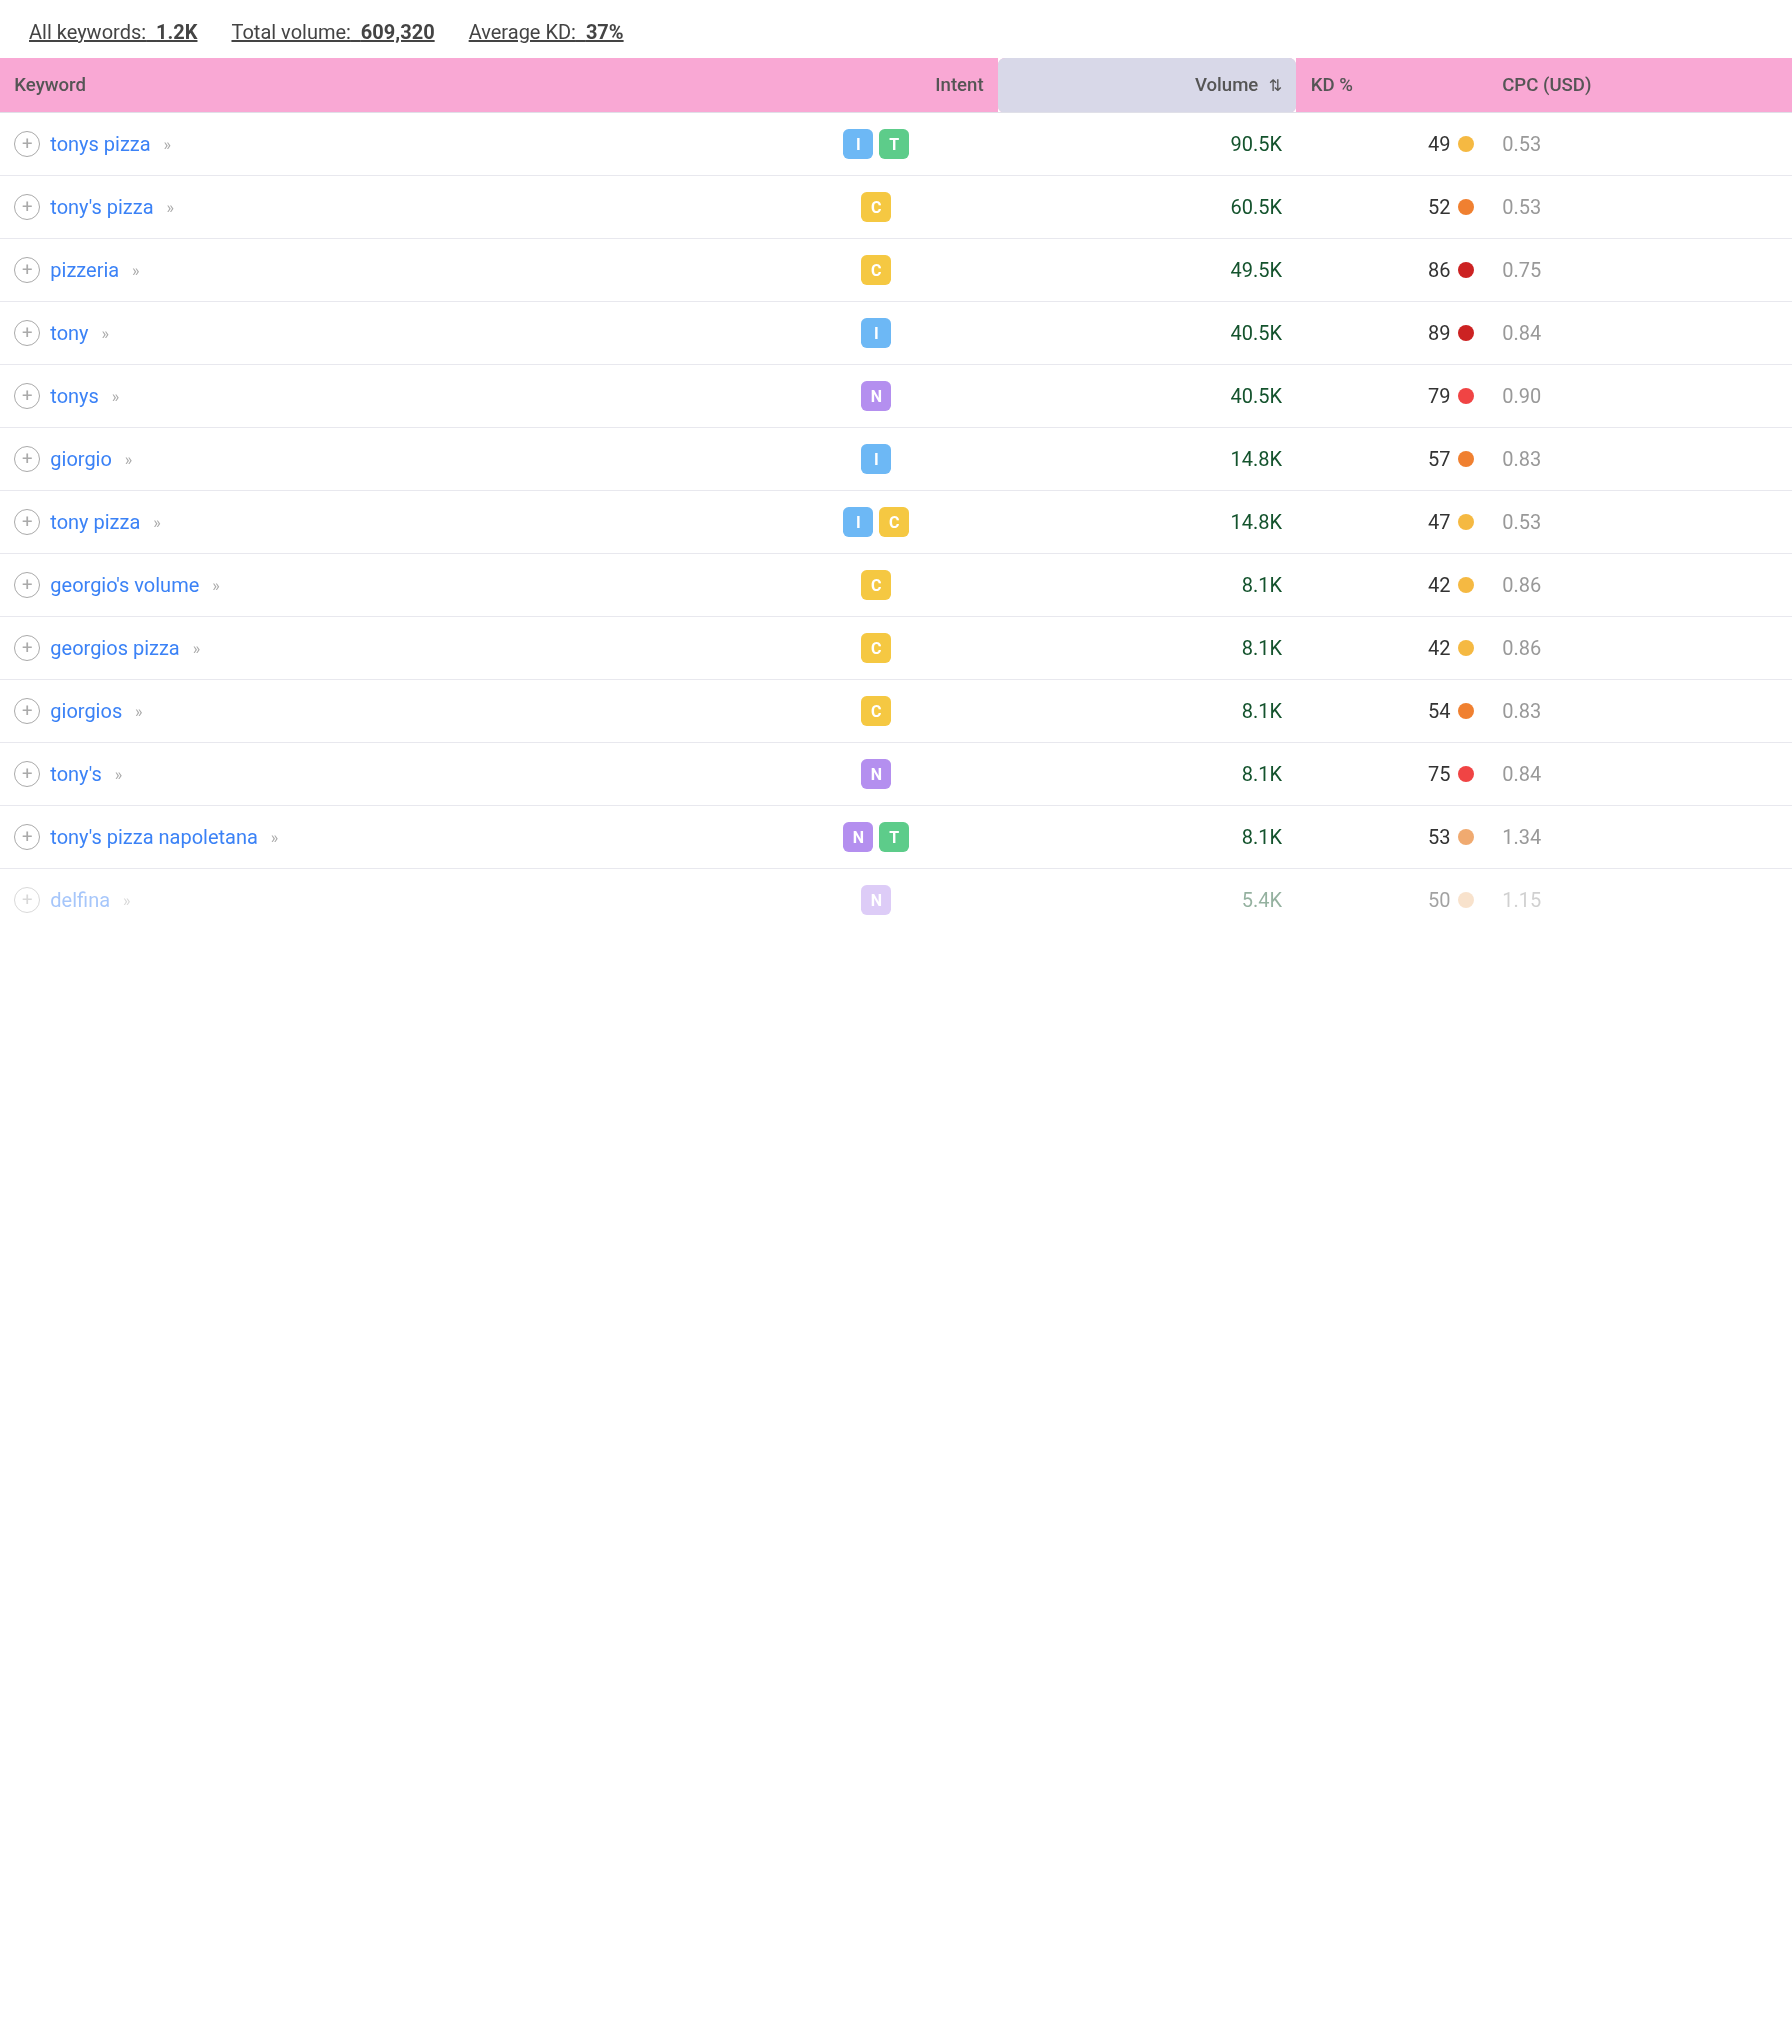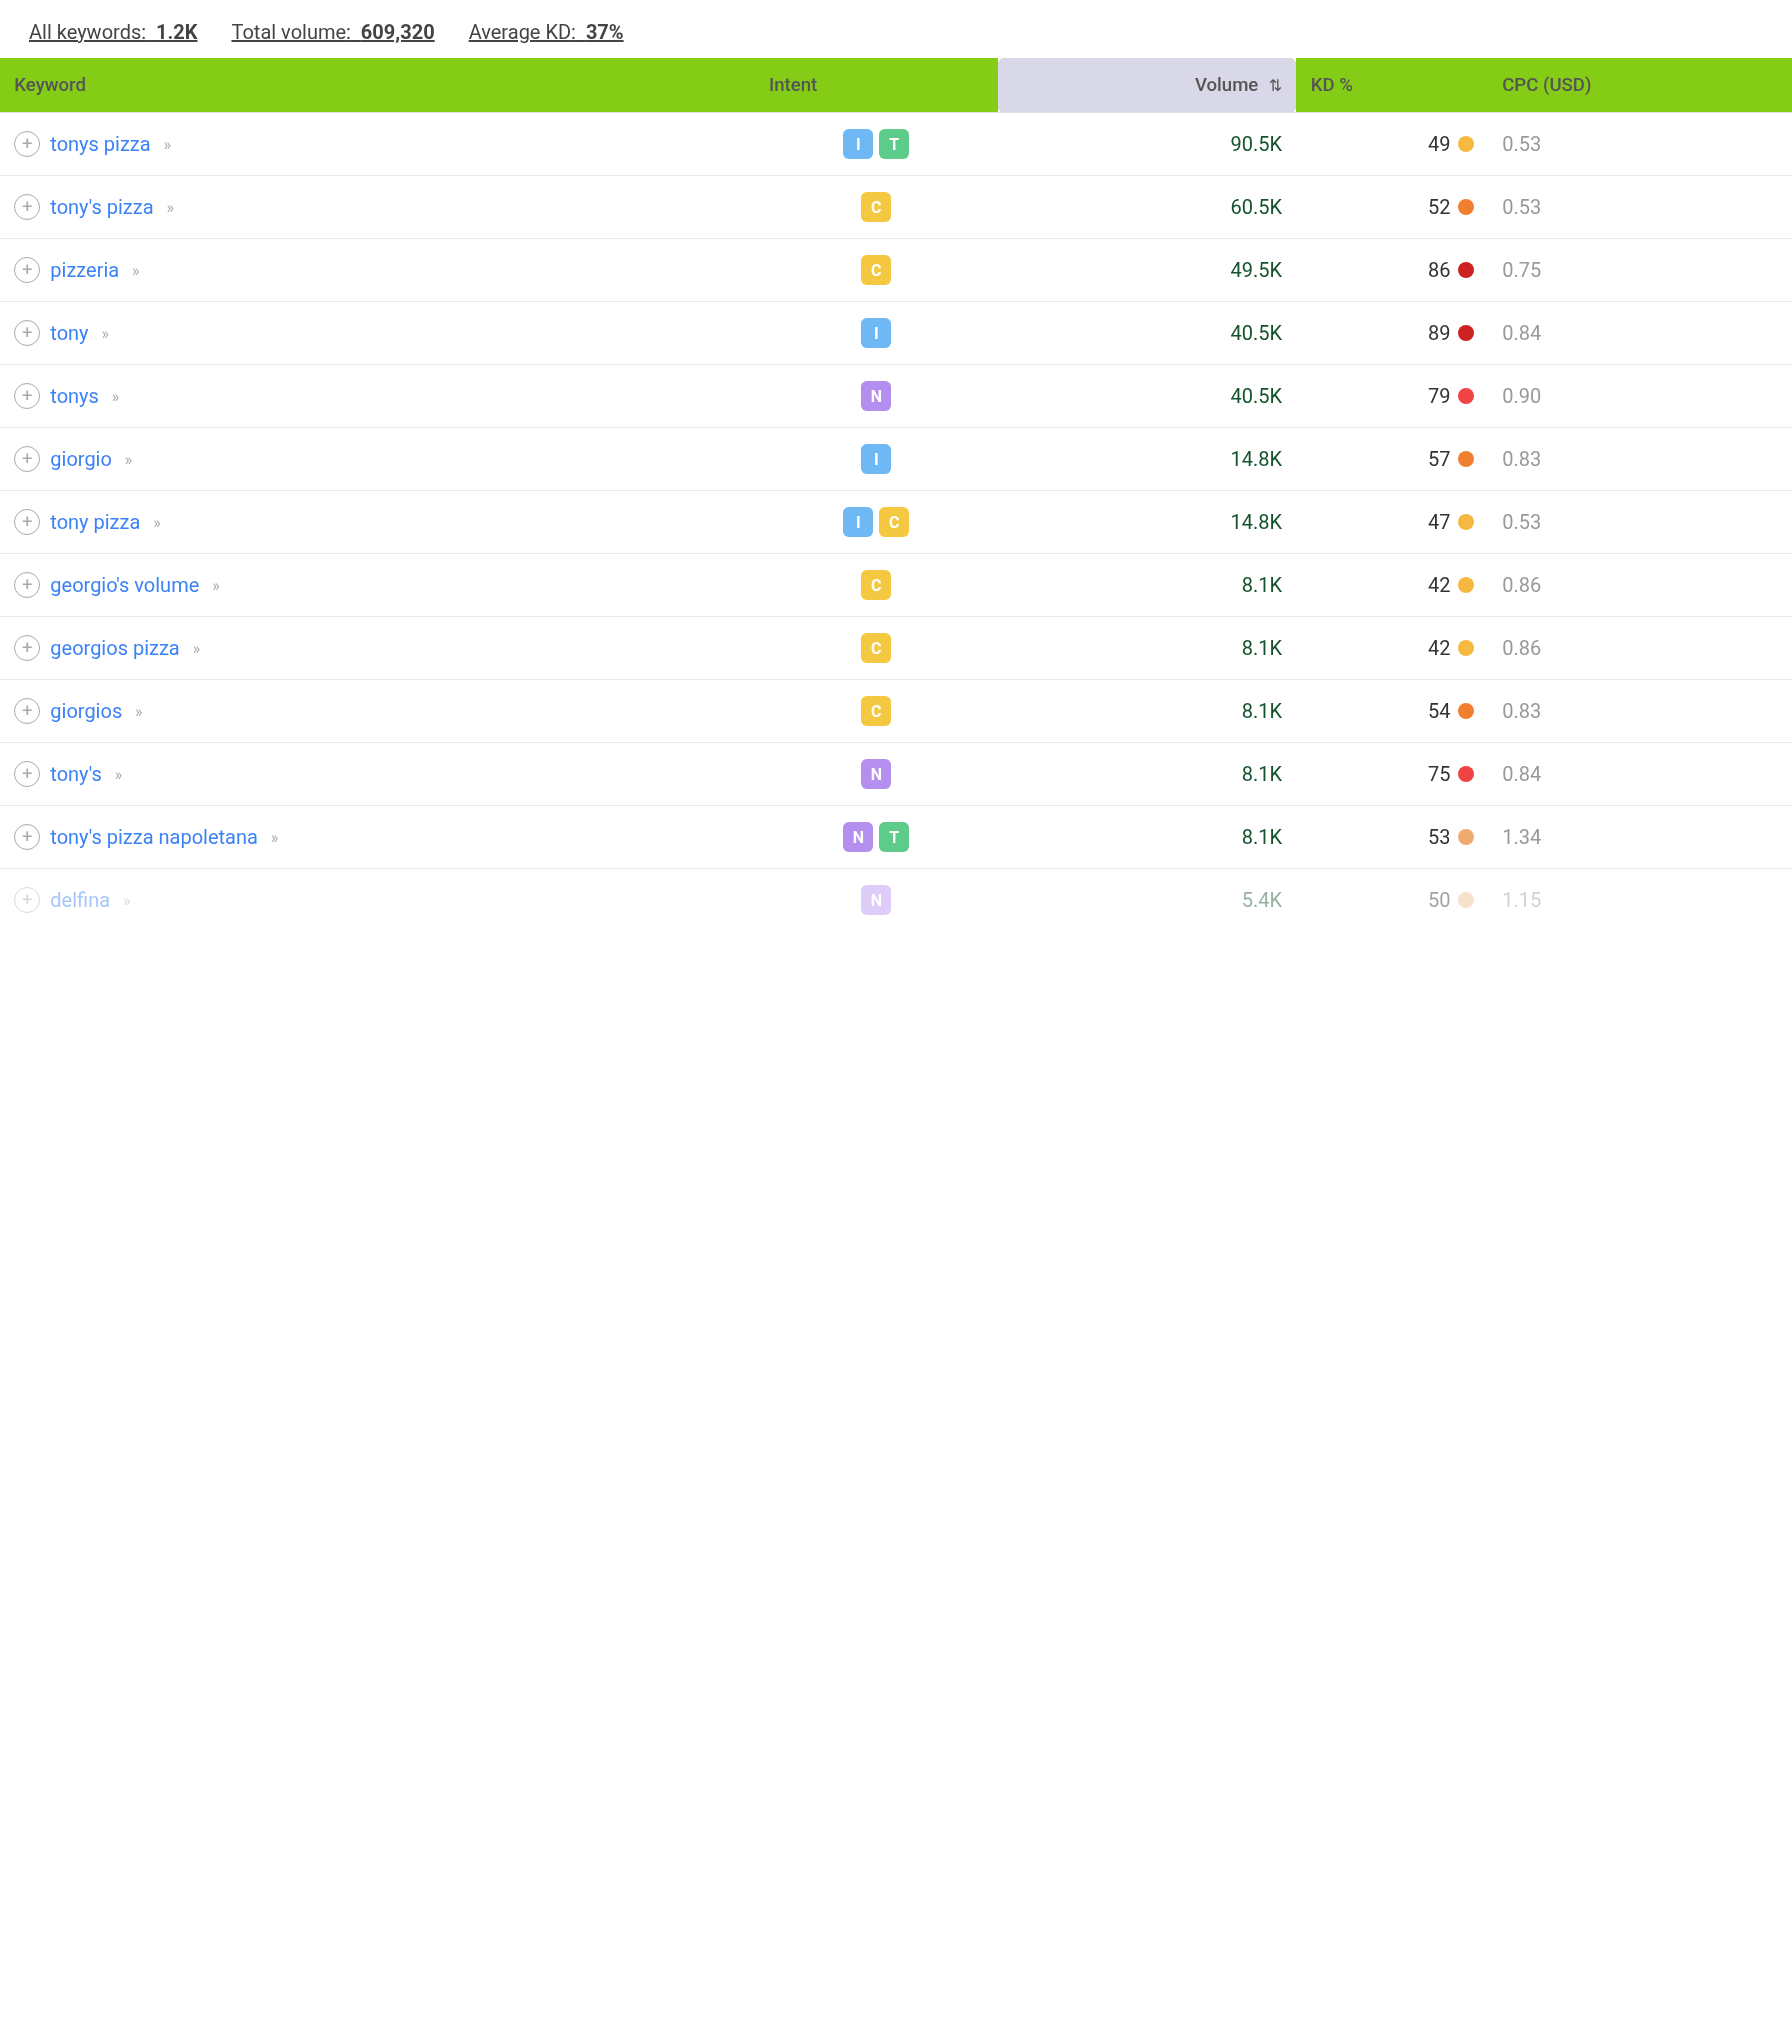--- a/index.html
+++ b/index.html
@@ -19,40 +19,40 @@
       text-decoration: underline;
     }
     .summary-bar span.bold {
       font-weight: 700;
     }
     table {
       width: 100%;
       border-collapse: collapse;
     }
     thead tr {
-      background: #84cc16;
+      background: #f9a8d4;
     }
     thead th {
       padding: 16px 14.3px;
       text-align: left;
       font-weight: 500;
       font-size: 18.6px;
       color: #555;
       border-bottom: 1.4px solid #e0e0e8;
     }
     thead th.volume-col {
       background: #d8d8e8;
       text-align: right;
       border-radius: 7px;
     }
     thead th.kd-col, thead th.cpc-col {
       text-align: left;
     }
     thead th.intent-col {
-      text-align: left;
+      text-align: right;
     }
     tbody tr {
       border-bottom: 0.7px solid #e8e8ee;
     }
     tbody tr:last-child {
       border-bottom: none;
     }
     tbody td {
       padding: 16px 14.3px;
       font-size: 20px;

